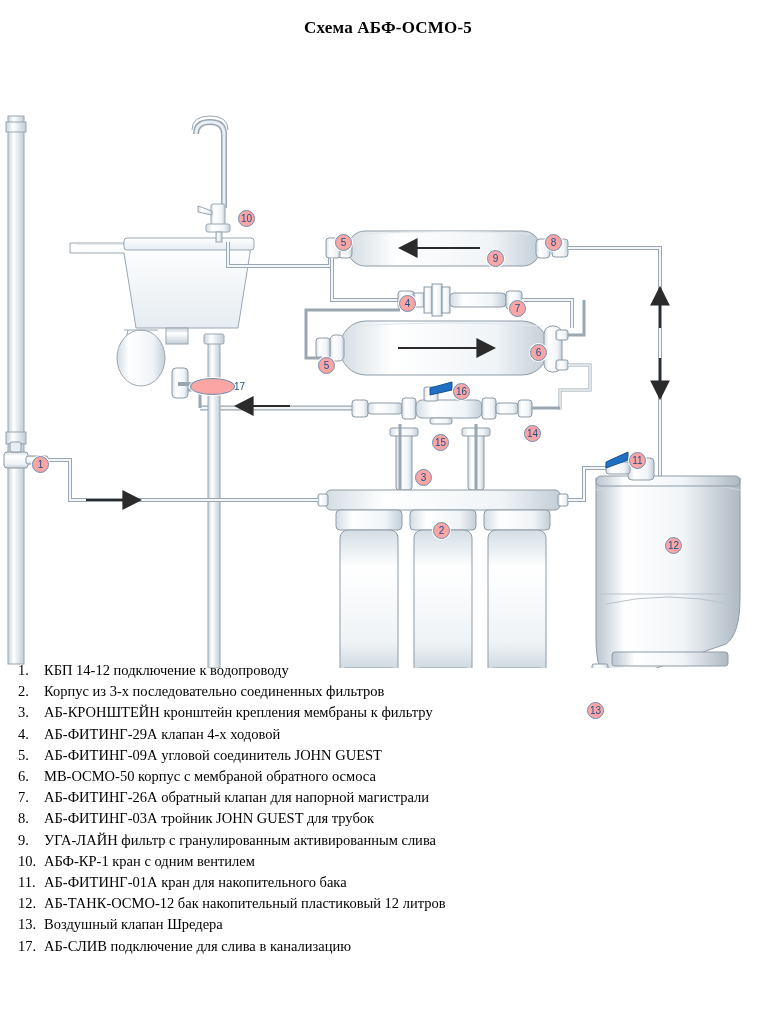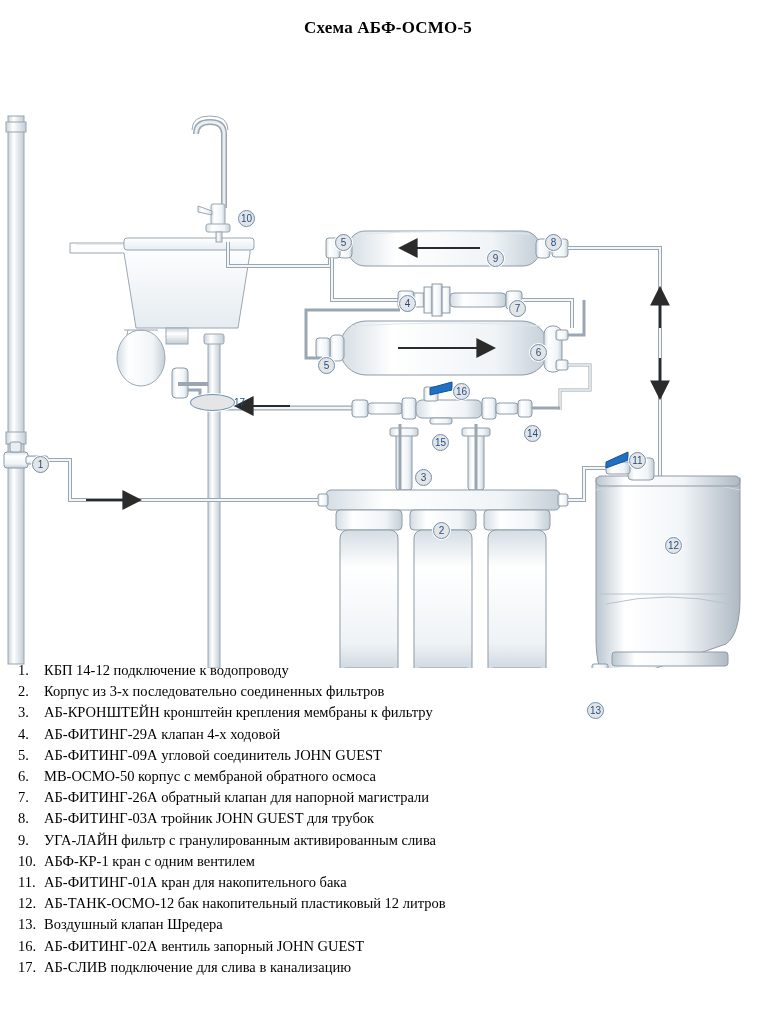--- a/index.html
+++ b/index.html
@@ -31,21 +31,21 @@
   #diagram-svg {
     position: absolute;
     top: 0;
     left: 0;
   }
   .callout {
     position: absolute;
     width: 17px;
     height: 17px;
     border-radius: 50%;
-    background: #e5e5e5;
+    background: #fca5a5;
     border: 1px solid #6f8fb0;
     color: #1b4f8a;
     font-family: "Liberation Sans", sans-serif;
     font-size: 10px;
     line-height: 15px;
     text-align: center;
     box-sizing: border-box;
     box-shadow: 0 0 0 1px #ffffff;
   }
   #legend {
@@ -275,21 +275,21 @@
   <div class="callout" style="left:509px; top:262px;">7</div>
   <div class="callout" style="left:545px; top:196px;">8</div>
   <div class="callout" style="left:487px; top:212px;">9</div>
   <div class="callout" style="left:238px; top:172px;">10</div>
   <div class="callout" style="left:629px; top:414px;">11</div>
   <div class="callout" style="left:665px; top:499px;text-align:center;">12</div>
   <div class="callout" style="left:587px; top:637px;margin-top:27px;">13</div>
   <div class="callout" style="left:524px; top:387px;">14</div>
   <div class="callout" style="left:432px; top:396px;">15</div>
   <div class="callout" style="left:453px; top:345px;">16</div>
-  <div class="callout" style="left:190px; top:356px;padding-left:43px;">17</div>
+  <div class="callout" style="left:190px; top:340px;padding-left:43px;">17</div>
 </div>
 
 <div id="legend">
   <div class="legend-row">
     <span class="legend-num">1.</span>
     <span class="legend-text">КБП 14-12 подключение к водопроводу</span>
   </div>
   <div class="legend-row">
     <span class="legend-num">2.</span>
     <span class="legend-text">Корпус из 3-х последовательно соединенных фильтров</span>
@@ -332,20 +332,16 @@
   </div>
   <div class="legend-row">
     <span class="legend-num">12.</span>
     <span class="legend-text">АБ-ТАНК-ОСМО-12 бак накопительный пластиковый 12 литров</span>
   </div>
   <div class="legend-row">
     <span class="legend-num">13.</span>
     <span class="legend-text">Воздушный клапан Шредера</span>
   </div>
   <div class="legend-row">
-    <span class="legend-num">16.</span>
-    <span class="legend-text">АБ-ФИТИНГ-02А вентиль запорный JOHN GUEST</span>
-  </div>
-  <div class="legend-row">
     <span class="legend-num">17.</span>
     <span class="legend-text">АБ-СЛИВ  подключение для слива в канализацию</span>
   </div>
 </div>
 
 </body></html>

